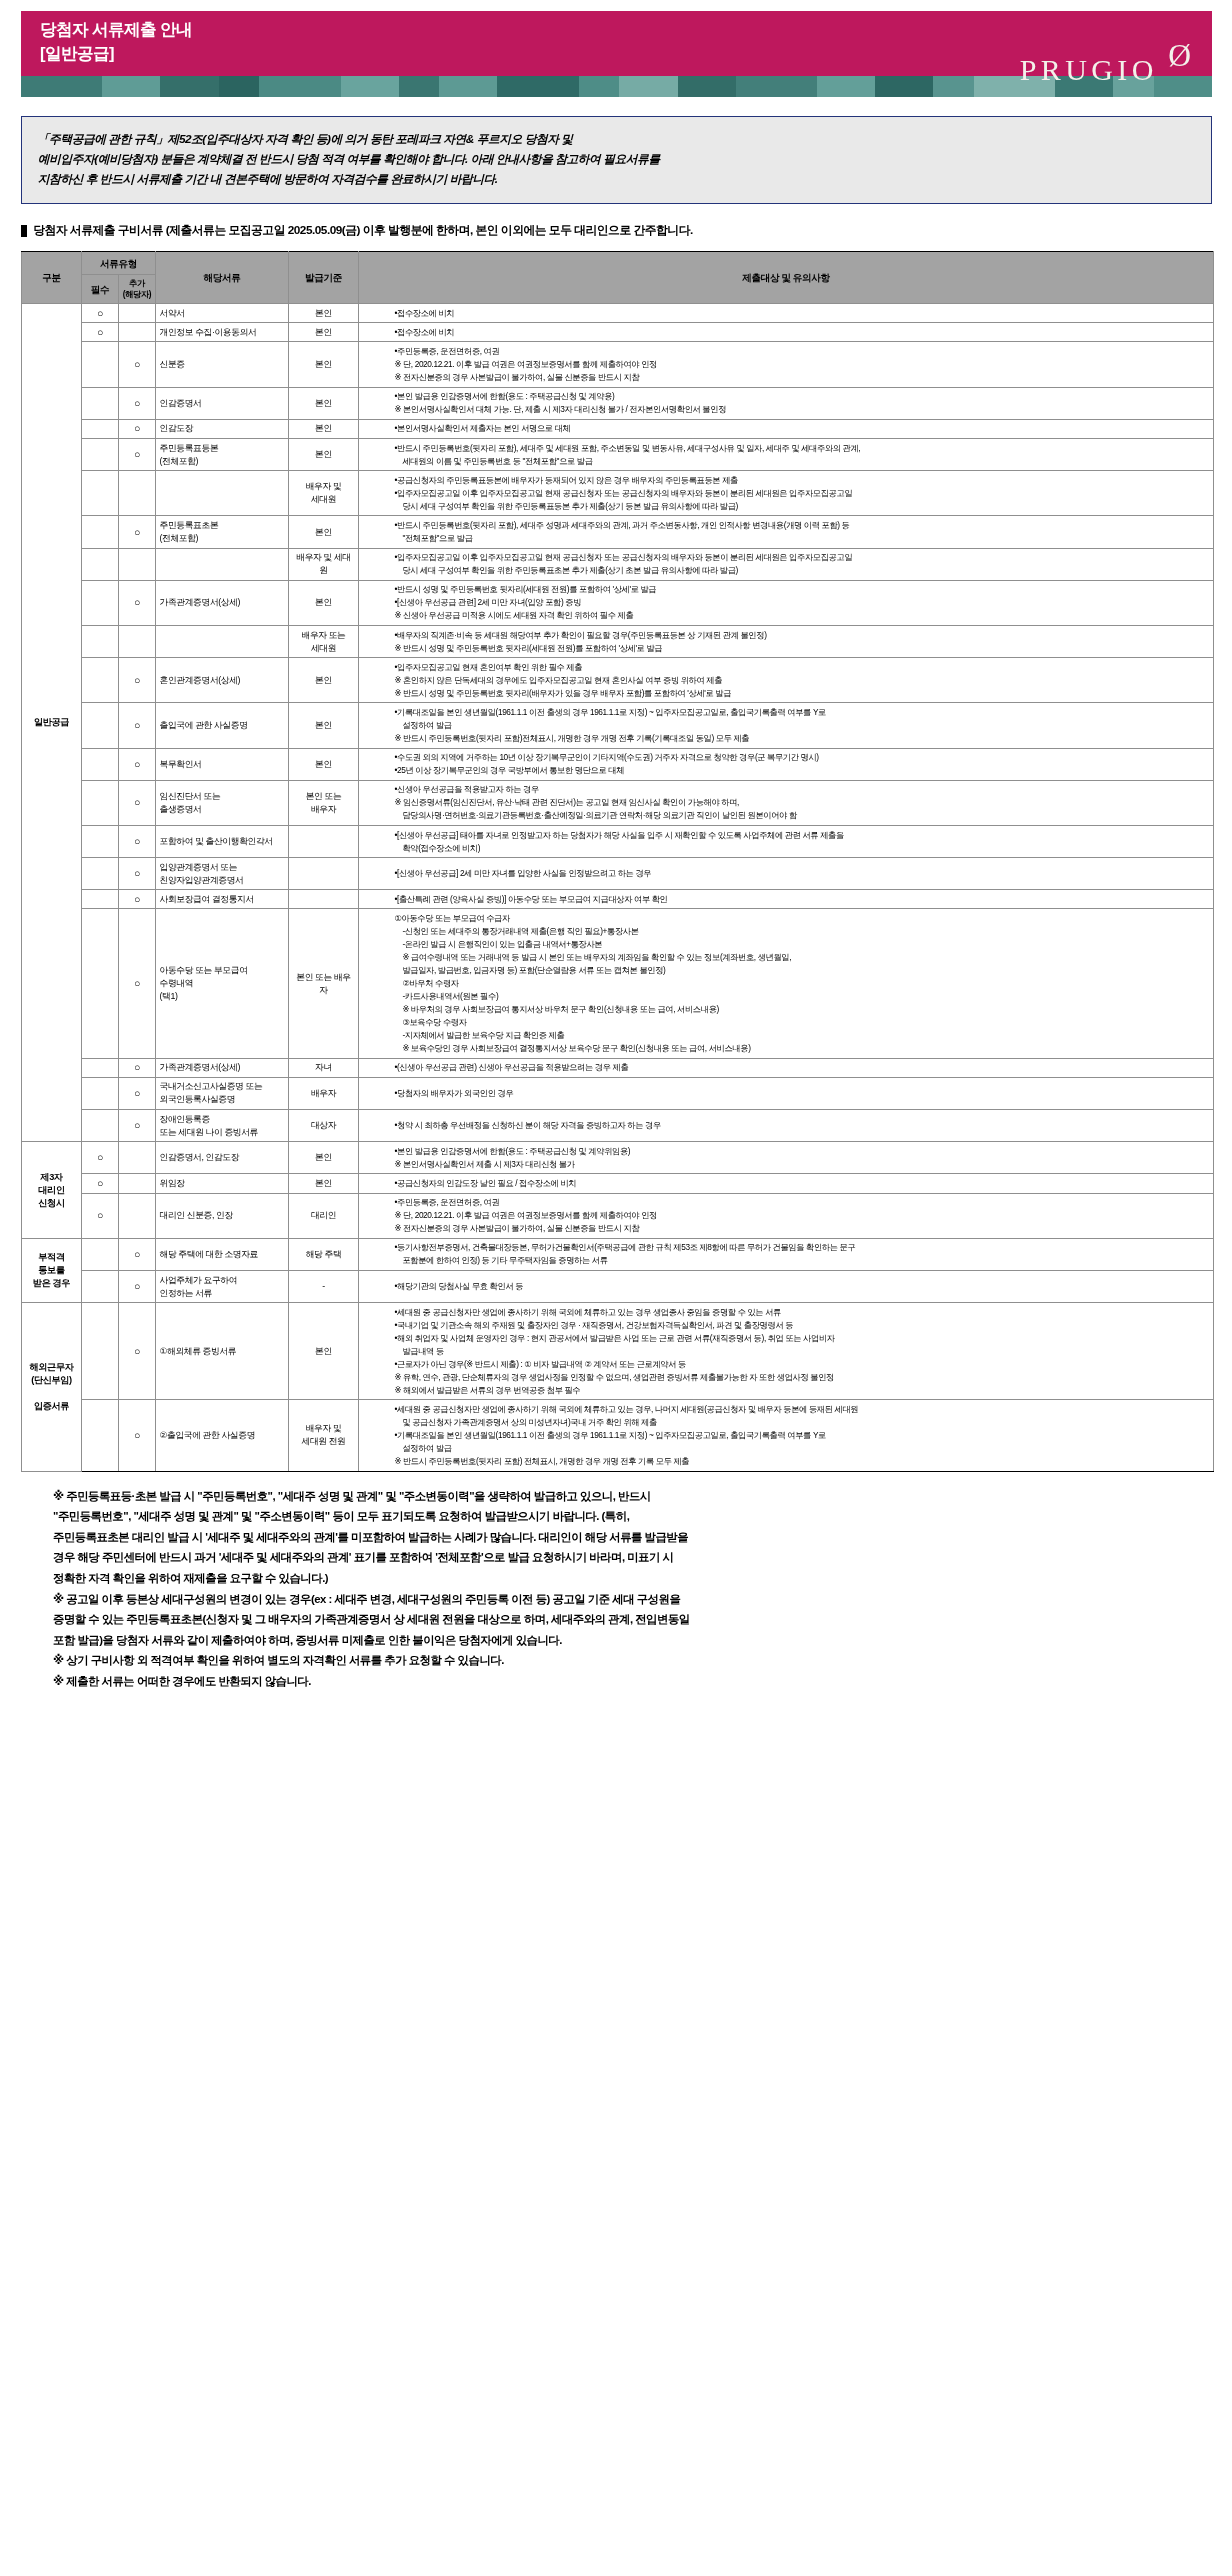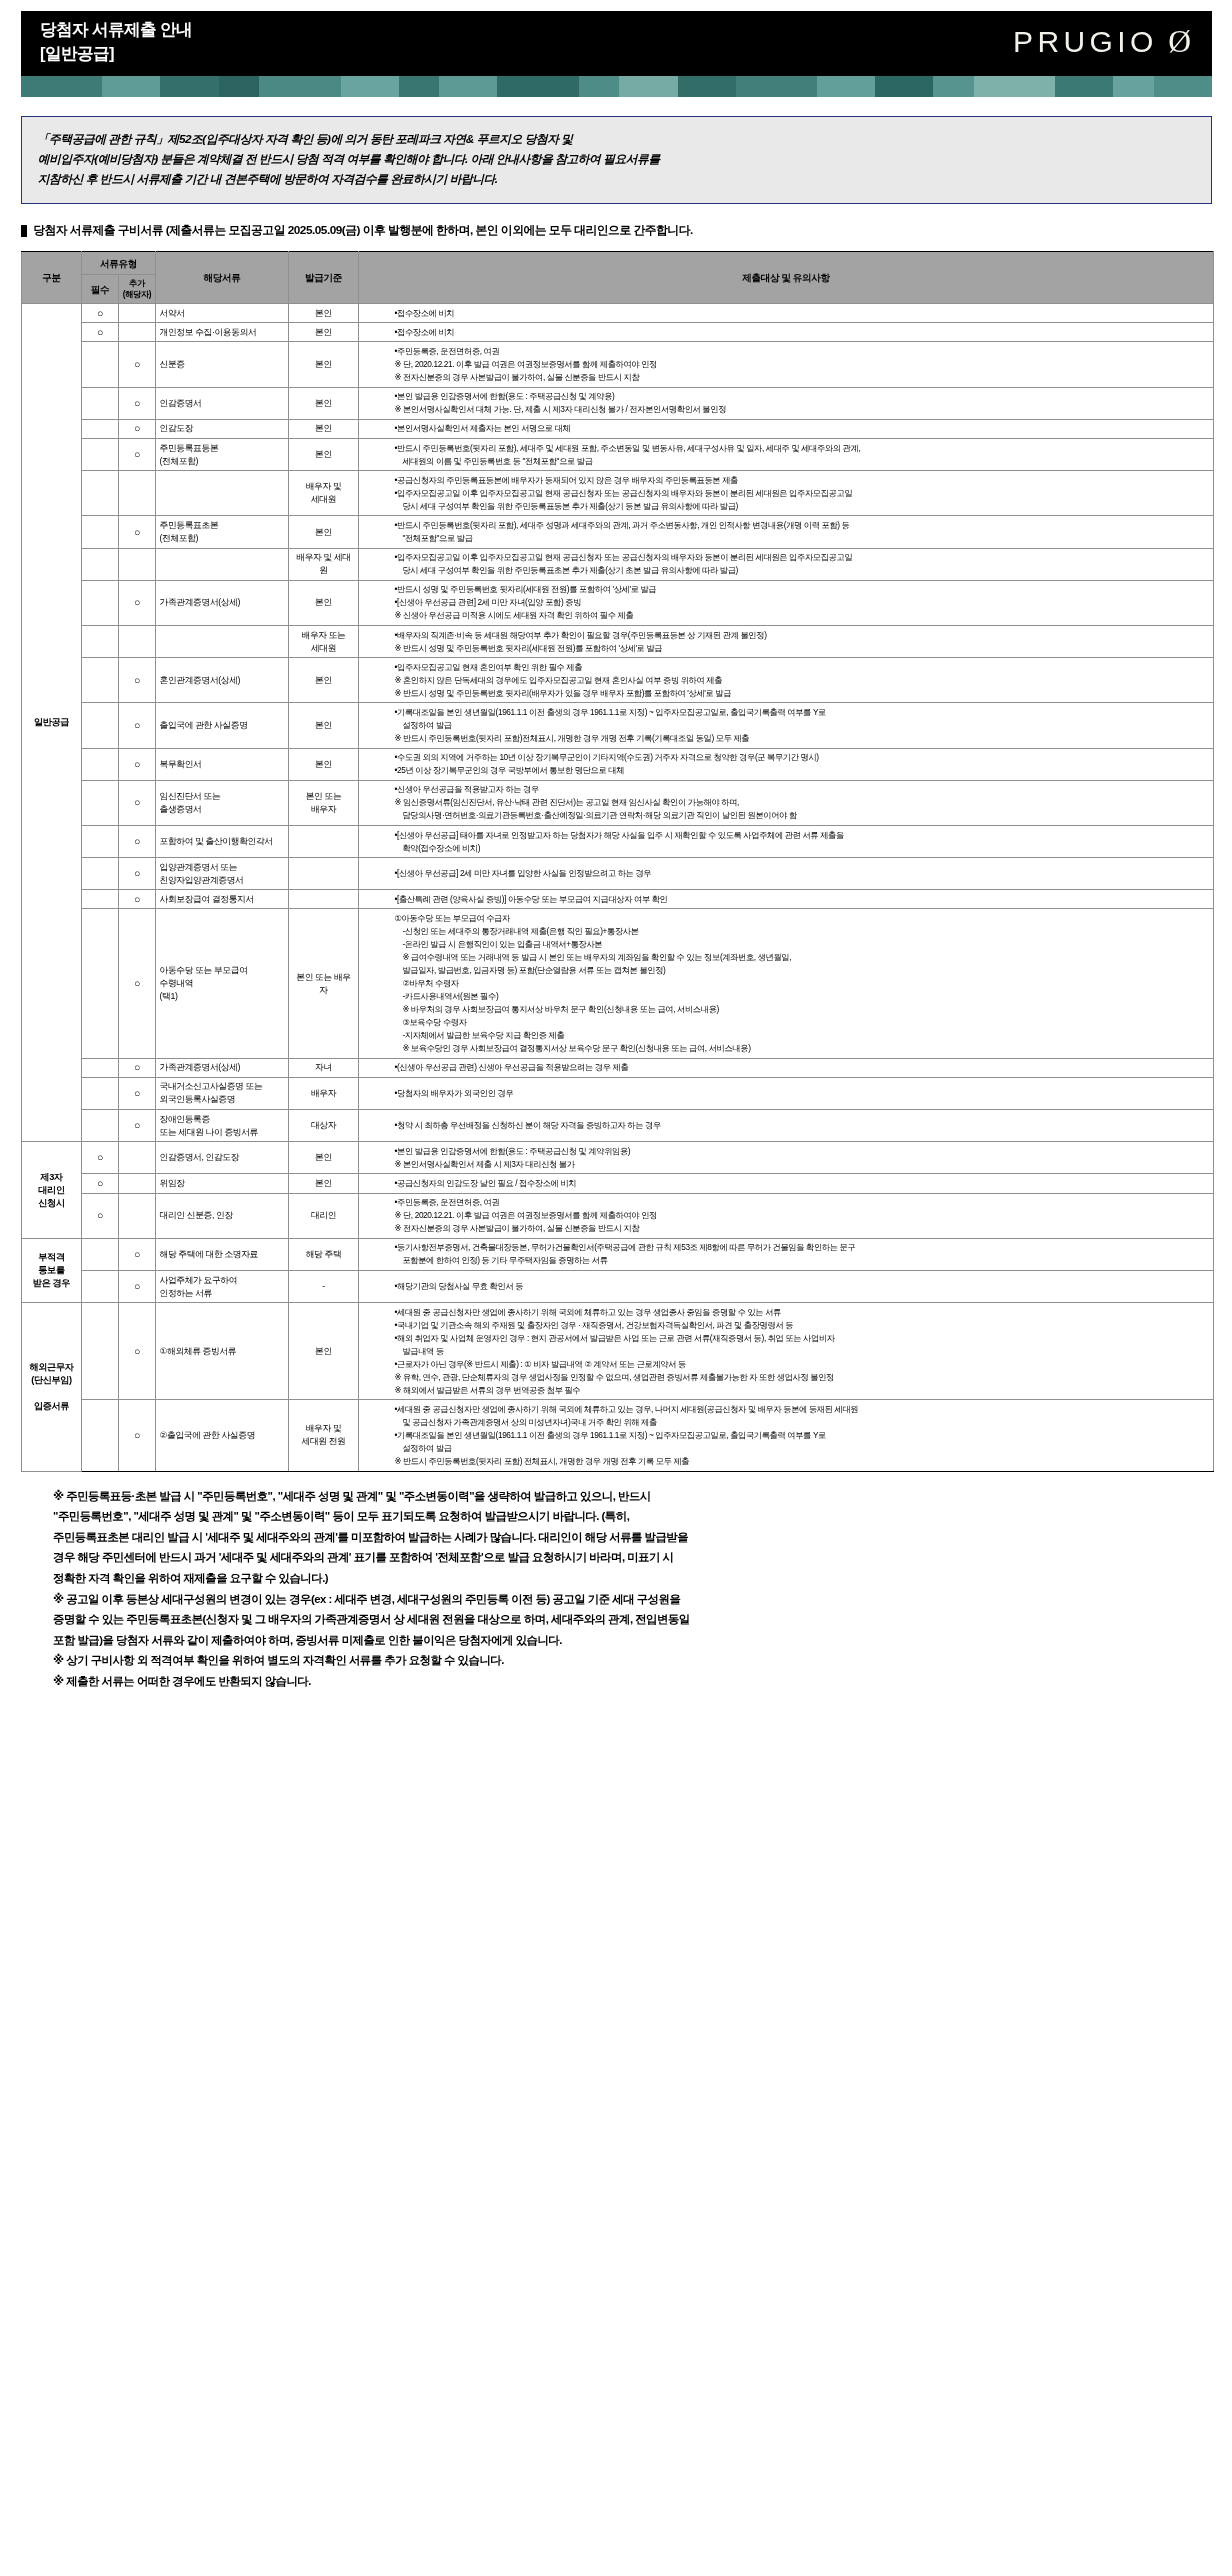--- a/index.html
+++ b/index.html
@@ -11,21 +11,21 @@
   body {
     width: 1233px;
     font-family: "Liberation Sans", "DejaVu Sans", sans-serif;
     color: #000000;
     -webkit-font-smoothing: none;
   }
 
   
   .banner {
     margin: 10.5px 21px 0 21px;
-    background: #000000;
+    background: #be185d;
     height: 65px;
     position: relative;
   }
   .banner-title {
     position: absolute;
     left: 19px;
     top: 7px;
     color: #ffffff;
     font-size: 16.6px;
     font-weight: bold;
@@ -36,24 +36,25 @@
   .banner-logo {
     position: absolute;
     right: 21px;
     top: 15.8px;
     display: flex;
     align-items: center;
     gap: 10.5px;
   }
   .banner-logo-text {
     color: #f3f1ea;
-    font-family: Liberation Sans, sans-serif;
+    font-family: Liberation Serif, serif;
     font-size: 30px;
     letter-spacing: 4.4px;
     line-height: 31.5px;
+    margin-top: 28px;
   }
   .banner-logo-mark {
     color: #f3f1ea;
     font-family: "Liberation Serif", "DejaVu Serif", serif;
     font-size: 31.5px;
     line-height: 31.5px;
   }
   .banner-stripe {
     margin: 0 21px;
     height: 21px;

